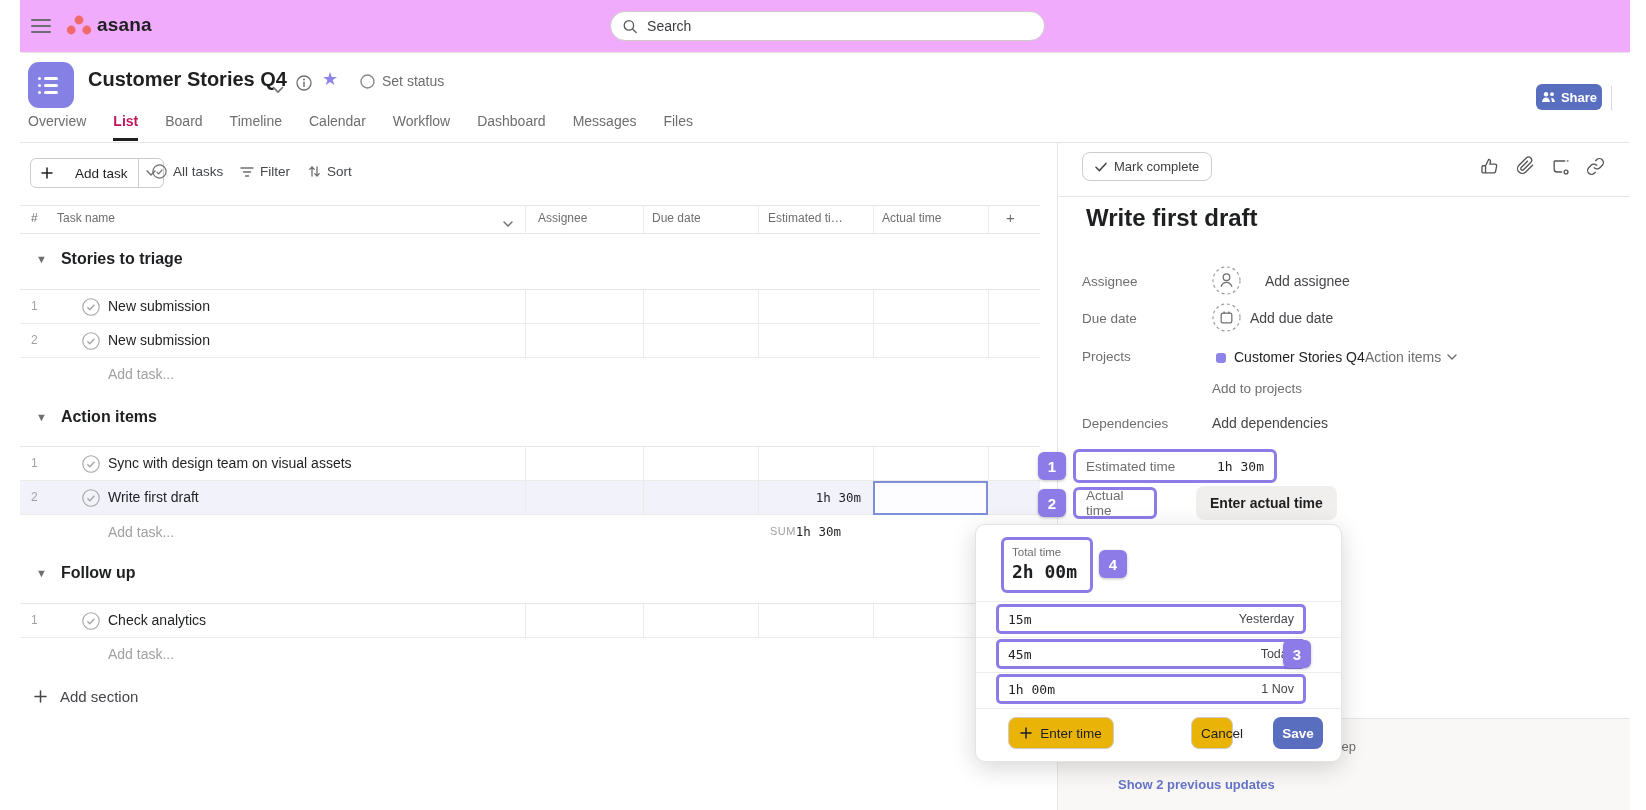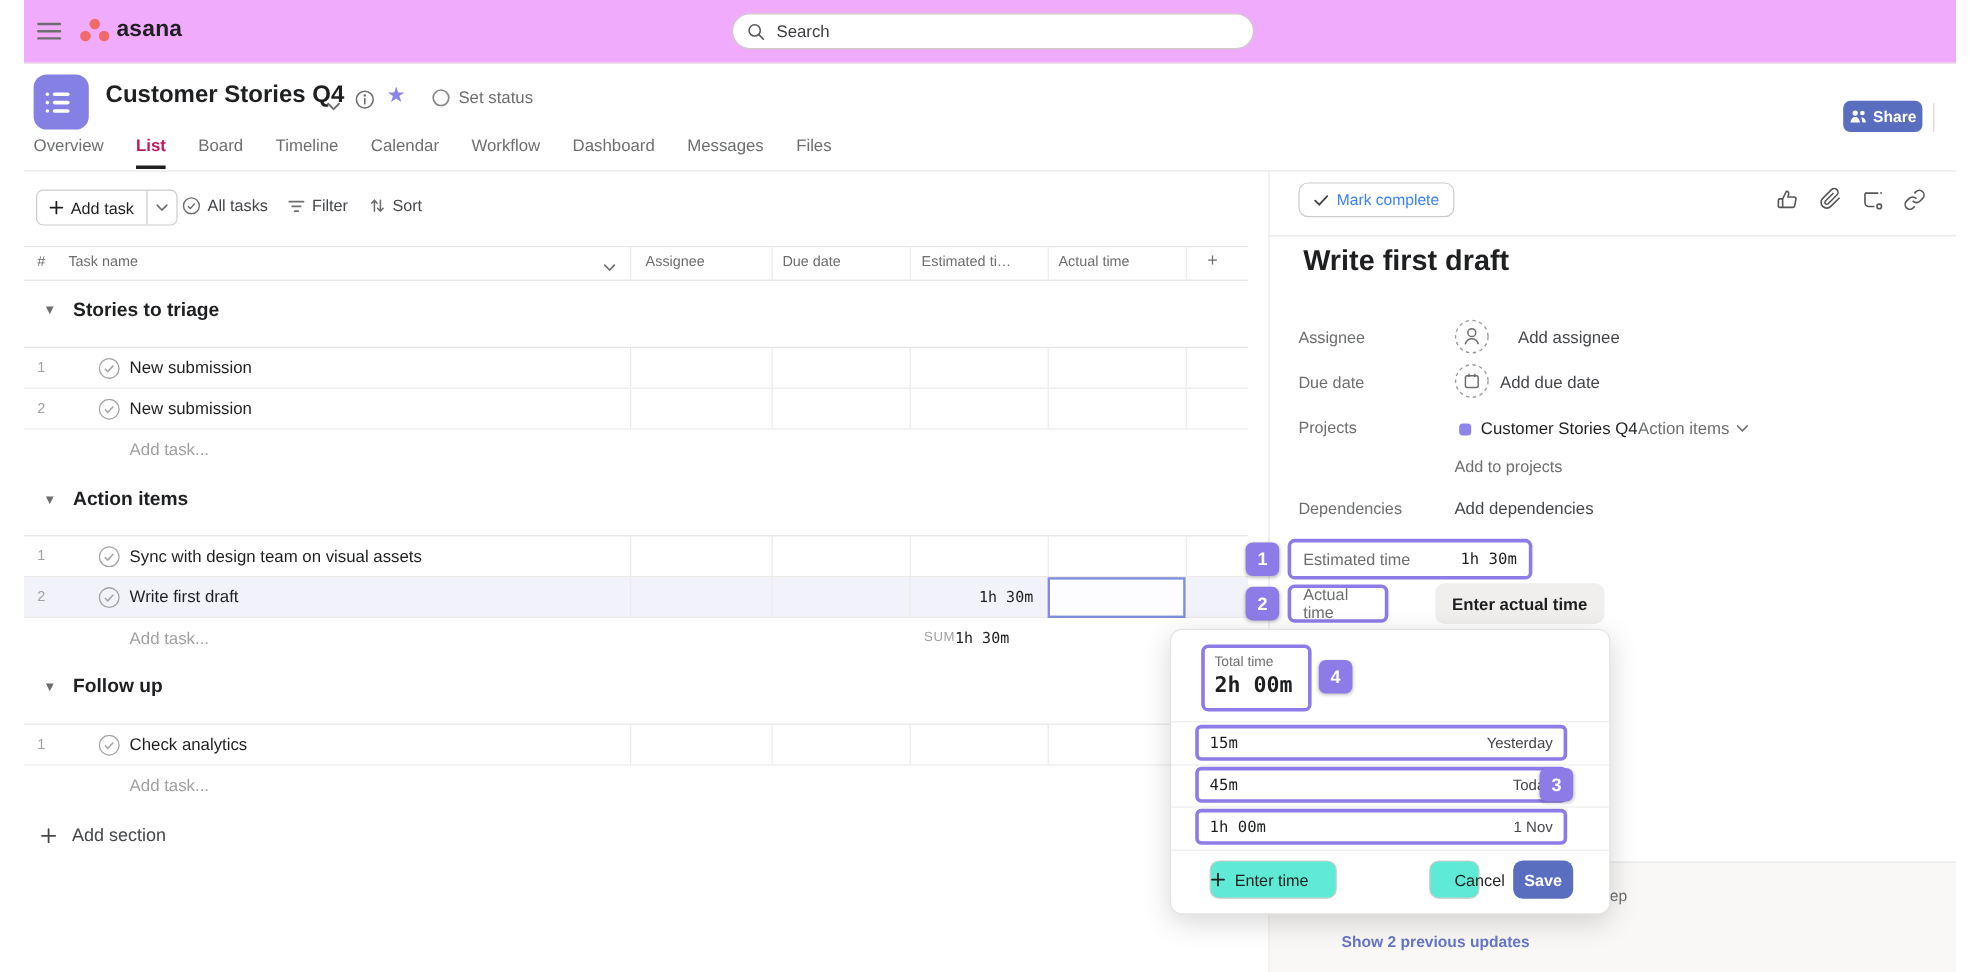--- a/index.html
+++ b/index.html
@@ -24,60 +24,60 @@
   .tile .b{width:14px;height:3px;border-radius:2px;background:#fff;}
   .ptitle{left:88px;top:68px;font-size:20px;font-weight:700;}
   .graytxt{color:#6d6e6f;}
   .tabs{left:28px;top:113px;display:flex;gap:27px;font-size:14px;color:#6d6e6f;}
   .tab{padding-bottom:12px;cursor:pointer;}
   .tab.active{color:#be185d;font-weight:700;box-shadow:inset 0 -3px 0 #1e1f21;}
   .sharebtn{left:1536px;top:84px;width:66px;height:26px;background:var(--color-indigo,#5a6ebf);color:#fff;
             border-radius:6px;display:flex;align-items:center;justify-content:center;gap:5px;font-size:13px;font-weight:600;}
   
   .addtask{left:30px;top:158px;height:30px;border:1px solid #cfcbca;border-radius:6px;display:flex;align-items:center;box-sizing:border-box;background:#fff;}
-  .addtask .main{padding:0 10px;display:flex;align-items:center;gap:6px;font-size:13.5px;}
+  .addtask .main{padding:0 10px;display:flex;align-items:center;gap:22px;font-size:13.5px;}
   .addtask .caret{border-left:1px solid #cfcbca;width:24px;height:100%;display:flex;align-items:center;justify-content:center;}
   .toolitem{display:flex;align-items:center;gap:6px;font-size:13.5px;color:#44464a;}
   
   .hcell{font-size:12px;color:#6d6e6f;top:211px;}
   .vline{width:1px;background:#edeae9;}
   .trow{left:20px;width:1020px;height:34px;border-bottom:1px solid #edeae9;box-sizing:border-box;}
   .trow.sel{background:#f1f2fa;}
   .rownum{position:absolute;left:11px;top:9px;font-size:12px;color:#a2a0a2;}
   .rowcheck{position:absolute;left:62px;top:8px;}
   .rowname{position:absolute;left:88px;top:8px;font-size:14px;}
   .sect{font-size:16px;font-weight:700;}
   .caret-down{color:#6d6e6f;font-size:11px;}
   .addtasklbl{font-size:14px;color:#a2a0a2;}
   .estval{position:absolute;left:738px;width:115px;top:9px;text-align:right;padding-right:12px;font-size:12.5px;box-sizing:border-box;}
   .focuscell{left:873px;width:115px;height:34px;border:2px solid var(--color-focus,#7e8ed8);box-sizing:border-box;background:#fdfdff;}
   
   .panelborder{left:1057px;top:143px;width:1px;height:667px;background:#e8e6e4;}
   .markcomplete{left:1082px;top:152px;height:29px;border:1px solid #cfcbca;border-radius:8px;display:flex;align-items:center;gap:7px;
-                padding:0 12px;font-size:13px;color:#3b82f6;background:#fff;box-sizing:border-box;}
+                padding:0 12px;font-size:13px;color:#404040;background:#fff;box-sizing:border-box;}
   .picon{color:#565557;}
   .dtitle{left:1086px;top:204px;font-size:24px;font-weight:700;}
   .flabel{font-size:13.5px;color:#6d6e6f;}
   .fvalue{font-size:14px;color:#44464a;}
   .annotbox{border:3px solid var(--color-annotation,#8d7ce8);box-sizing:border-box;border-radius:6px;background:#fff;}
   .badge{width:28px;height:28px;border-radius:6px;background:var(--color-annotation,#8d7ce8);color:#fff;
          display:flex;align-items:center;justify-content:center;font-size:15px;font-weight:700;box-shadow:0 1px 3px rgba(0,0,0,.25);}
   .enteractual{left:1196px;top:486px;height:34px;padding:0 14px;background:#f1efed;border-radius:8px;
                display:flex;align-items:center;font-size:14px;font-weight:600;color:#1e1f21;}
   .commentarea{left:1058px;top:718px;width:572px;height:92px;background:#f9f8f7;border-top:1px solid #e8e6e4;box-sizing:border-box;}
   .showupdates{font-size:13px;font-weight:600;color:var(--color-link,#6775c7);}
   
   .popup{left:975px;top:524px;width:367px;height:238px;background:#fff;border:1px solid #e5e3e2;border-radius:10px;
          box-shadow:0 6px 24px rgba(0,0,0,.16);box-sizing:border-box;}
   .prow{position:absolute;left:20px;width:310px;height:30px;border:3px solid var(--color-annotation,#8d7ce8);
         border-radius:5px;box-sizing:border-box;background:#fff;display:flex;align-items:center;justify-content:space-between;padding:0 9px;}
   .prow .dur{font-size:13px;}
   .prow .dat{font-size:12.5px;color:#44464a;}
   .pdivider{position:absolute;left:0;width:100%;height:1px;background:#efedec;}
-  .btn-outline{border:1px solid #cfcbca;border-radius:8px;background:#5eead4;display:flex;align-items:center;justify-content:flex-start;
+  .btn-outline{border:1px solid #cfcbca;border-radius:8px;background:#eab308;display:flex;align-items:center;justify-content:center;
                font-size:13.5px;color:#1e1f21;box-sizing:border-box;}
   .btn-save{background:var(--color-indigo,#5a6ebf);color:#fff;border-radius:8px;display:flex;align-items:center;justify-content:center;
             font-size:13.5px;font-weight:600;}
 </style>
 </head>
 <body>
 
 <div class="page">
 
   <div class="abs topbar">
@@ -437,19 +437,19 @@
     <div class="pdivider" style="top:183px;"></div>
     <div class="abs btn-outline" style="left:32px;top:192px;width:106px;height:32px;gap:8px;">
       <svg width="12" height="12" viewBox="0 0 12 12">
         <path d="M6 1v10M1 6h10" stroke="#1e1f21" stroke-width="1.5" stroke-linecap="round"></path>
       </svg>
       <span>Enter time</span>
     </div>
     <div class="abs btn-outline" style="left:215px;top:192px;width:42px;height:32px;padding-left:20px;">
       <span>Cancel</span>
     </div>
-    <div class="abs btn-save" style="left:285px;top:192px;width:50px;height:32px;">
+    <div class="abs btn-save" style="left:297px;top:192px;width:50px;height:32px;">
       <span>Save</span>
     </div>
   </div>
   <div class="abs badge" style="left:1283px;top:640px;">3</div>
 
 </div>
 
 </body></html>

